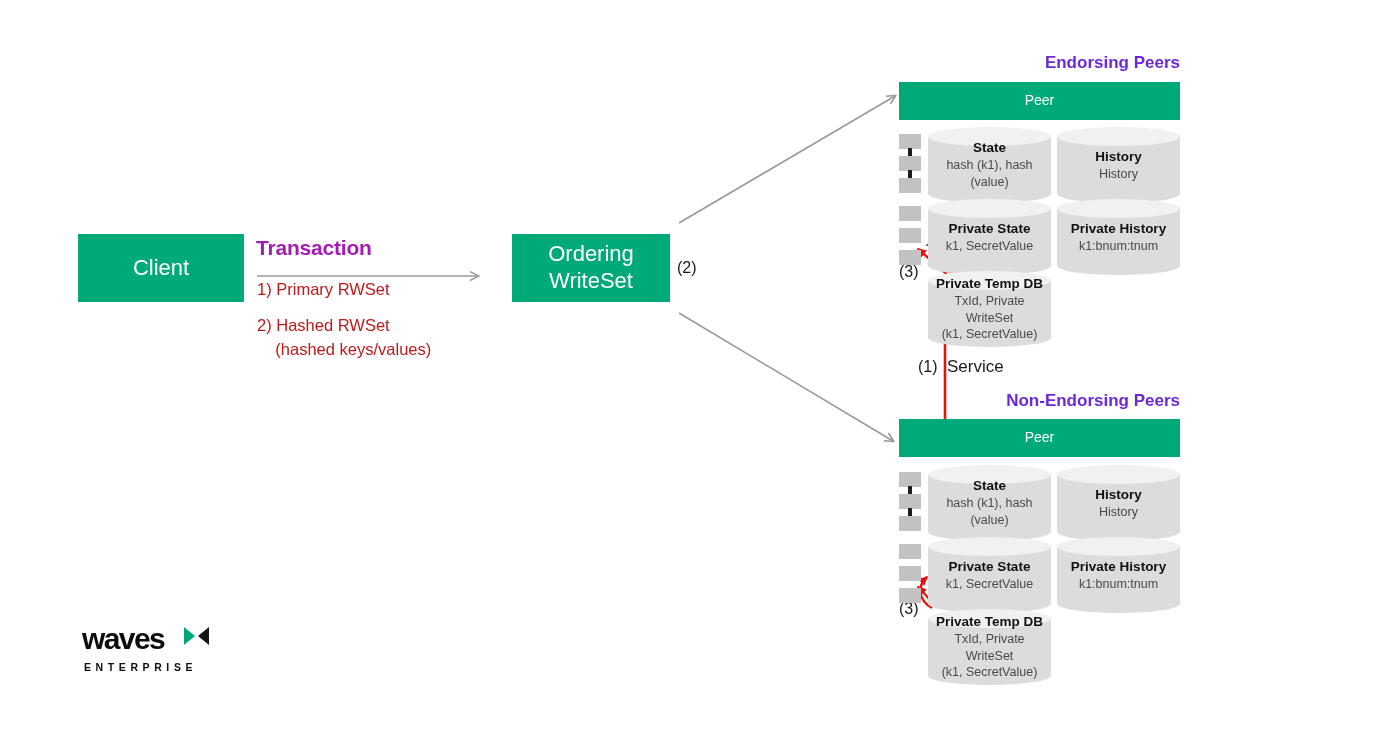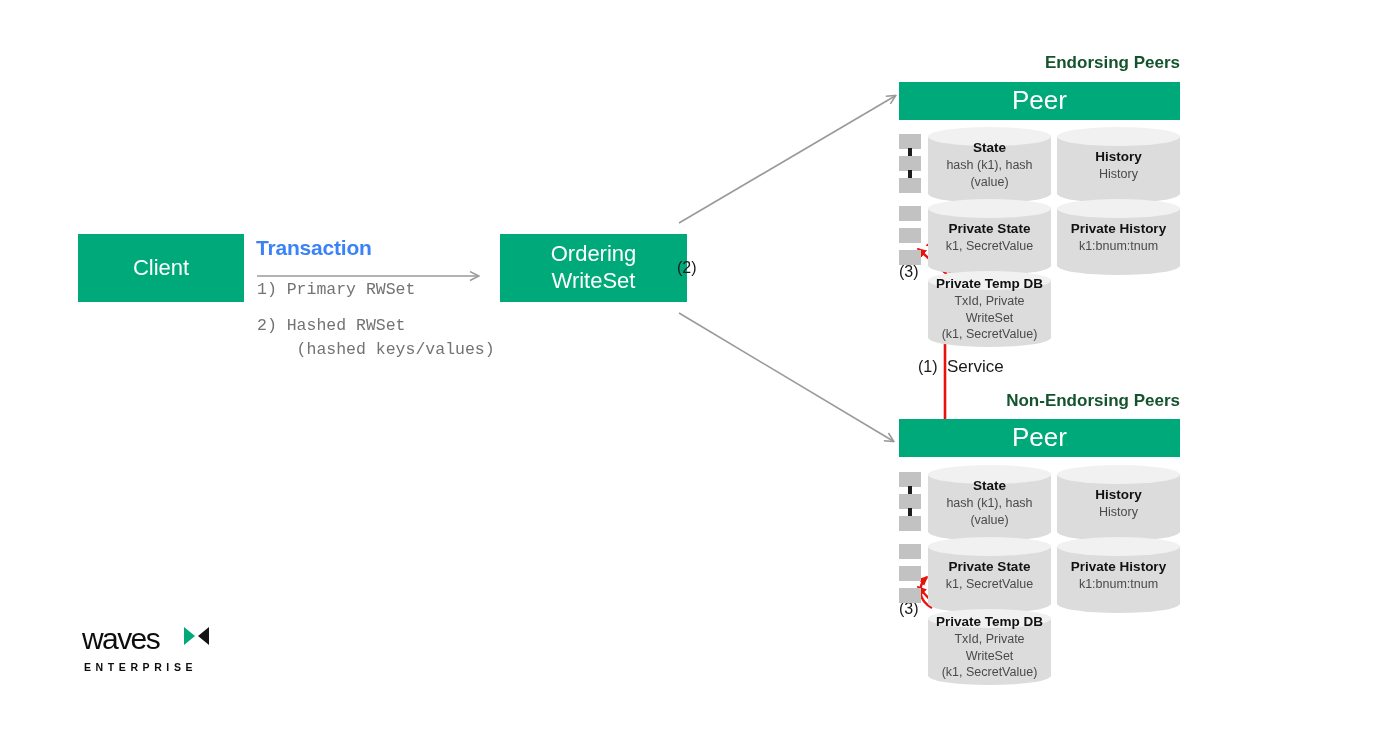--- a/index.html
+++ b/index.html
@@ -30,62 +30,61 @@
     display: flex;
     align-items: center;
     justify-content: center;
     text-align: center;
     line-height: 1.22;
     font-size: 22px;
     font-weight: 400;
     box-sizing: border-box;
   }
   .client-box { left: 78px; top: 234px; width: 166px; height: 68px; }
-  .ordering-box { left: 500px; top: 234px; width: 187px; height: 68px; }
+  .ordering-box { left: 512px; top: 234px; width: 158px; height: 68px; }
   .peer-bar {
     width: 281px; height: 38px;
-    font-size: 26px;
+    font-size: 14px;
   }
   .peer-bar-top { left: 899px; top: 82px; }
   .peer-bar-bottom { left: 899px; top: 419px; }
 
   
   .tx-title {
     left: 256px; top: 236px;
     font-size: 21px;
     font-weight: bold;
     letter-spacing: -0.2px;
-    color: #3b82f6;
+    color: #a21caf;
   }
   .tx-line {
     font-size: 16.5px;
-    color: #737373;
+    color: #b91c1c;
     white-space: pre;
     line-height: 1.45;
-    font-family: Liberation Mono, monospace;
   }
   .tx-line-1 { left: 257px; top: 278px; }
   .tx-line-2 { left: 257px; top: 314px; }
 
   
   .step-label {
     font-size: 16px;
     color: #1a1a1a;
   }
   .lbl-2 { left: 677px; top: 259px; }
   .lbl-1-gossip { left: 918px; top: 358px; }
   .lbl-gossip-text { left: 947px; top: 357px; font-size: 17px; }
   .lbl-3-top { left: 899px; top: 263px; }
   .lbl-3-bottom { left: 899px; top: 600px; }
 
   
   .cluster-caption {
     font-size: 17px;
     font-weight: bold;
-    color: #14532d;
+    color: #6d28d9;
     text-align: right;
     width: 281px;
   }
   .cap-endorsing { left: 899px; top: 53px; }
   .cap-nonendorsing { left: 899px; top: 391px; }
 
   
   .cyl {
     position: absolute;
     box-sizing: border-box;
@@ -148,21 +147,21 @@
     left: 9px;
     width: 4px;
     height: 9px;
     background: #1d1d1d;
   }
 
   
   .logo-wrap { left: 82px; top: 624px; width: 180px; height: 56px; }
   .logo-word {
     font-size: 30px;
-    font-weight: normal;
+    font-weight: bold;
     letter-spacing: -1.6px;
     color: #0d0d0d;
     line-height: 1;
   }
   .logo-mark { position: absolute; left: 184px; top: 626px; }
   .logo-sub {
     position: absolute;
     left: 84px; top: 661px;
     font-size: 10.5px;
     font-weight: bold;

